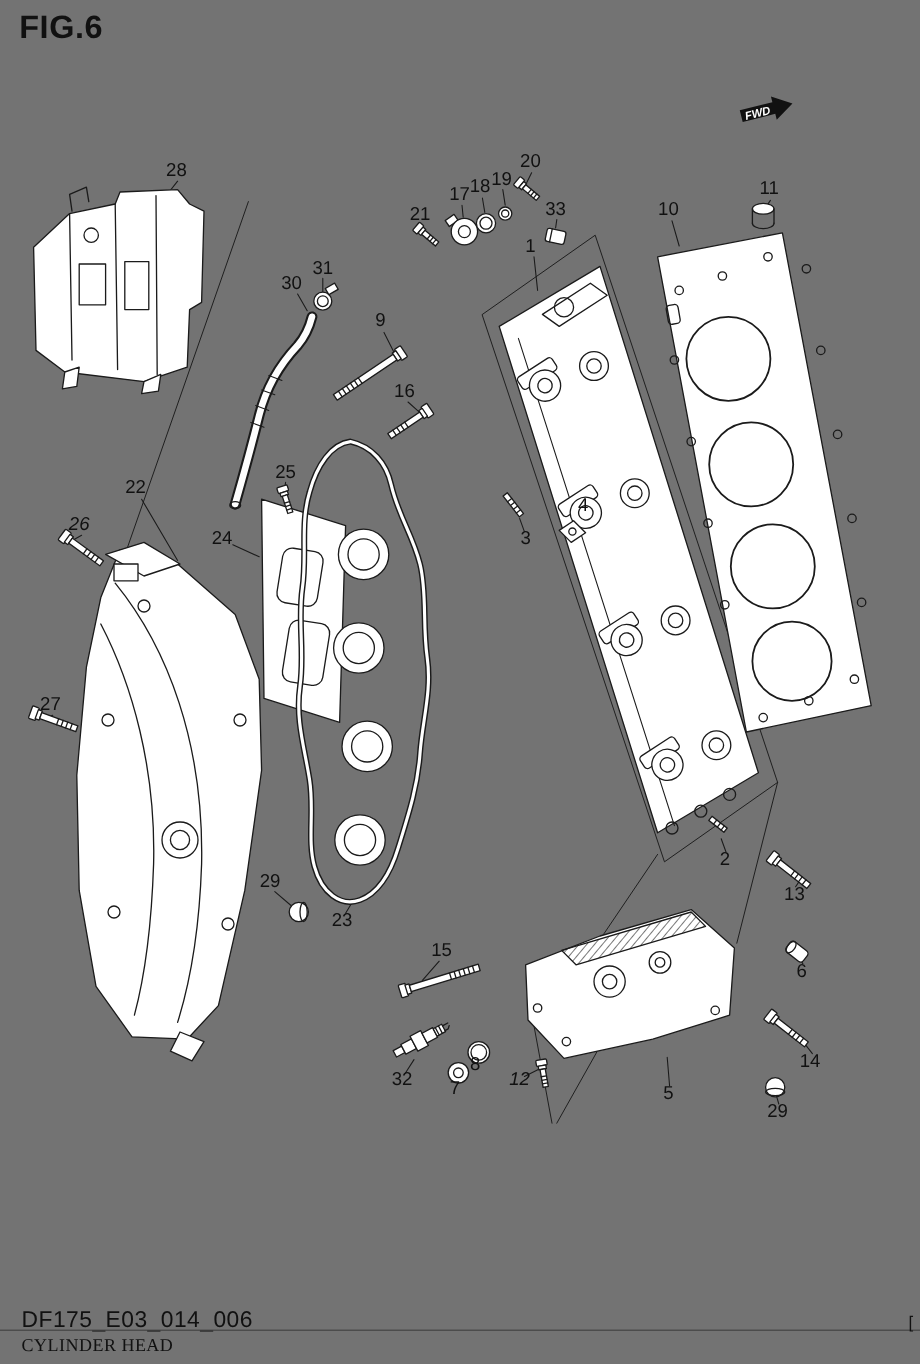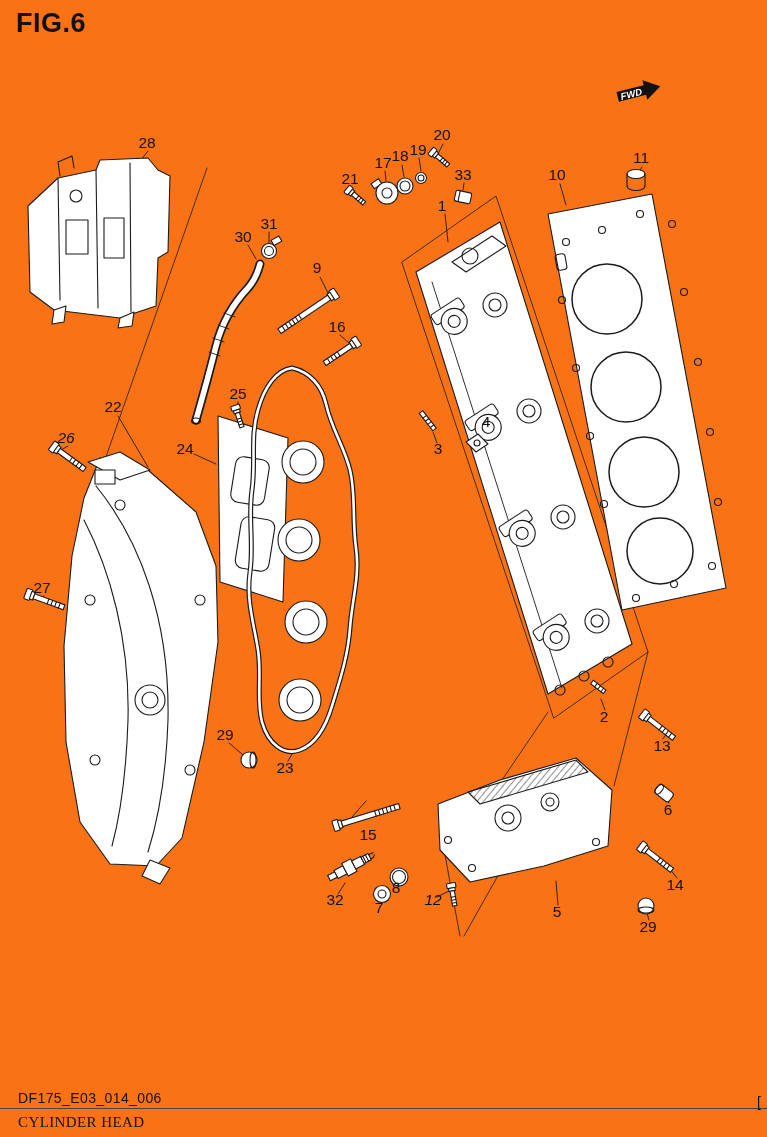--- a/index.html
+++ b/index.html
@@ -1,31 +1,31 @@
 <!DOCTYPE html>
 <html><head>
 <meta charset="utf-8">
 <style>
   * { margin:0; padding:0; box-sizing:border-box; }
   html,body { background:#ffffff; }
   .page {
-    position:relative; width:767px; height:1137px; background:#f97316;
+    position:relative; width:767px; height:1137px; background:#737373;
     font-family:"Liberation Sans", sans-serif; overflow:hidden; color:#111;
   }
   .fig-title {
     position:absolute; left:16px; top:8px;
     font-size:27px; font-weight:bold; letter-spacing:.5px; color:#111;
   }
   .diagram-svg { position:absolute; left:0; top:0; }
   .labels-layer { position:absolute; left:0; top:0; width:100%; height:100%; pointer-events:none; }
   .part-label {
     position:absolute; transform:translate(-50%,-50%);
     font-size:15.5px; color:#111; white-space:nowrap;
   }
-  .footer-code { position:absolute; left:18px; top:1090px; font-size:14px; letter-spacing:.4px; }
+  .footer-code { position:absolute; left:18px; top:1090px; font-size:19px; letter-spacing:.4px; }
   .footer-rule { position:absolute; left:0; top:1108px; width:767px; border-top:1.2px solid #444; }
   .footer-title { position:absolute; left:18px; top:1114px; font-size:15px; letter-spacing:.4px;font-family:Liberation Serif, serif; }
   .corner-mark { position:absolute; right:6px; top:1094px; font-size:14px; }
 </style>
 </head>
 <body>
 
 <div class="page">
 
   <div class="fig-title">FIG.6</div>
@@ -314,21 +314,21 @@
       <span class="part-label" style="left: 185px; top: 449px;">24</span>
       <span class="part-label" style="left: 66px; top: 438px; font-style: italic;">26</span>
       <span class="part-label" style="left: 486px; top: 422px;">4</span>
       <span class="part-label" style="left: 438px; top: 449px;">3</span>
       <span class="part-label" style="left: 42px; top: 588px;">27</span>
       <span class="part-label" style="left: 604px; top: 717px;">2</span>
       <span class="part-label" style="left: 662px; top: 746px;">13</span>
       <span class="part-label" style="left: 225px; top: 735px;">29</span>
       <span class="part-label" style="left: 285px; top: 768px;">23</span>
       <span class="part-label" style="left: 668px; top: 810px;">6</span>
-      <span class="part-label" style="left: 368px; top: 835px;">15</span>
+      <span class="part-label" style="left: 368px; top: 793px;">15</span>
       <span class="part-label" style="left: 335px; top: 900px;">32</span>
       <span class="part-label" style="left: 379px; top: 908px;">7</span>
       <span class="part-label" style="left: 396px; top: 888px;">8</span>
       <span class="part-label" style="left: 433px; top: 900px; font-style: italic;">12</span>
       <span class="part-label" style="left: 557px; top: 912px;">5</span>
       <span class="part-label" style="left: 675px; top: 885px;">14</span>
       <span class="part-label" style="left: 648px; top: 927px;">29</span>
     </div>
 
   <div class="footer-code">DF175_E03_014_006</div>

